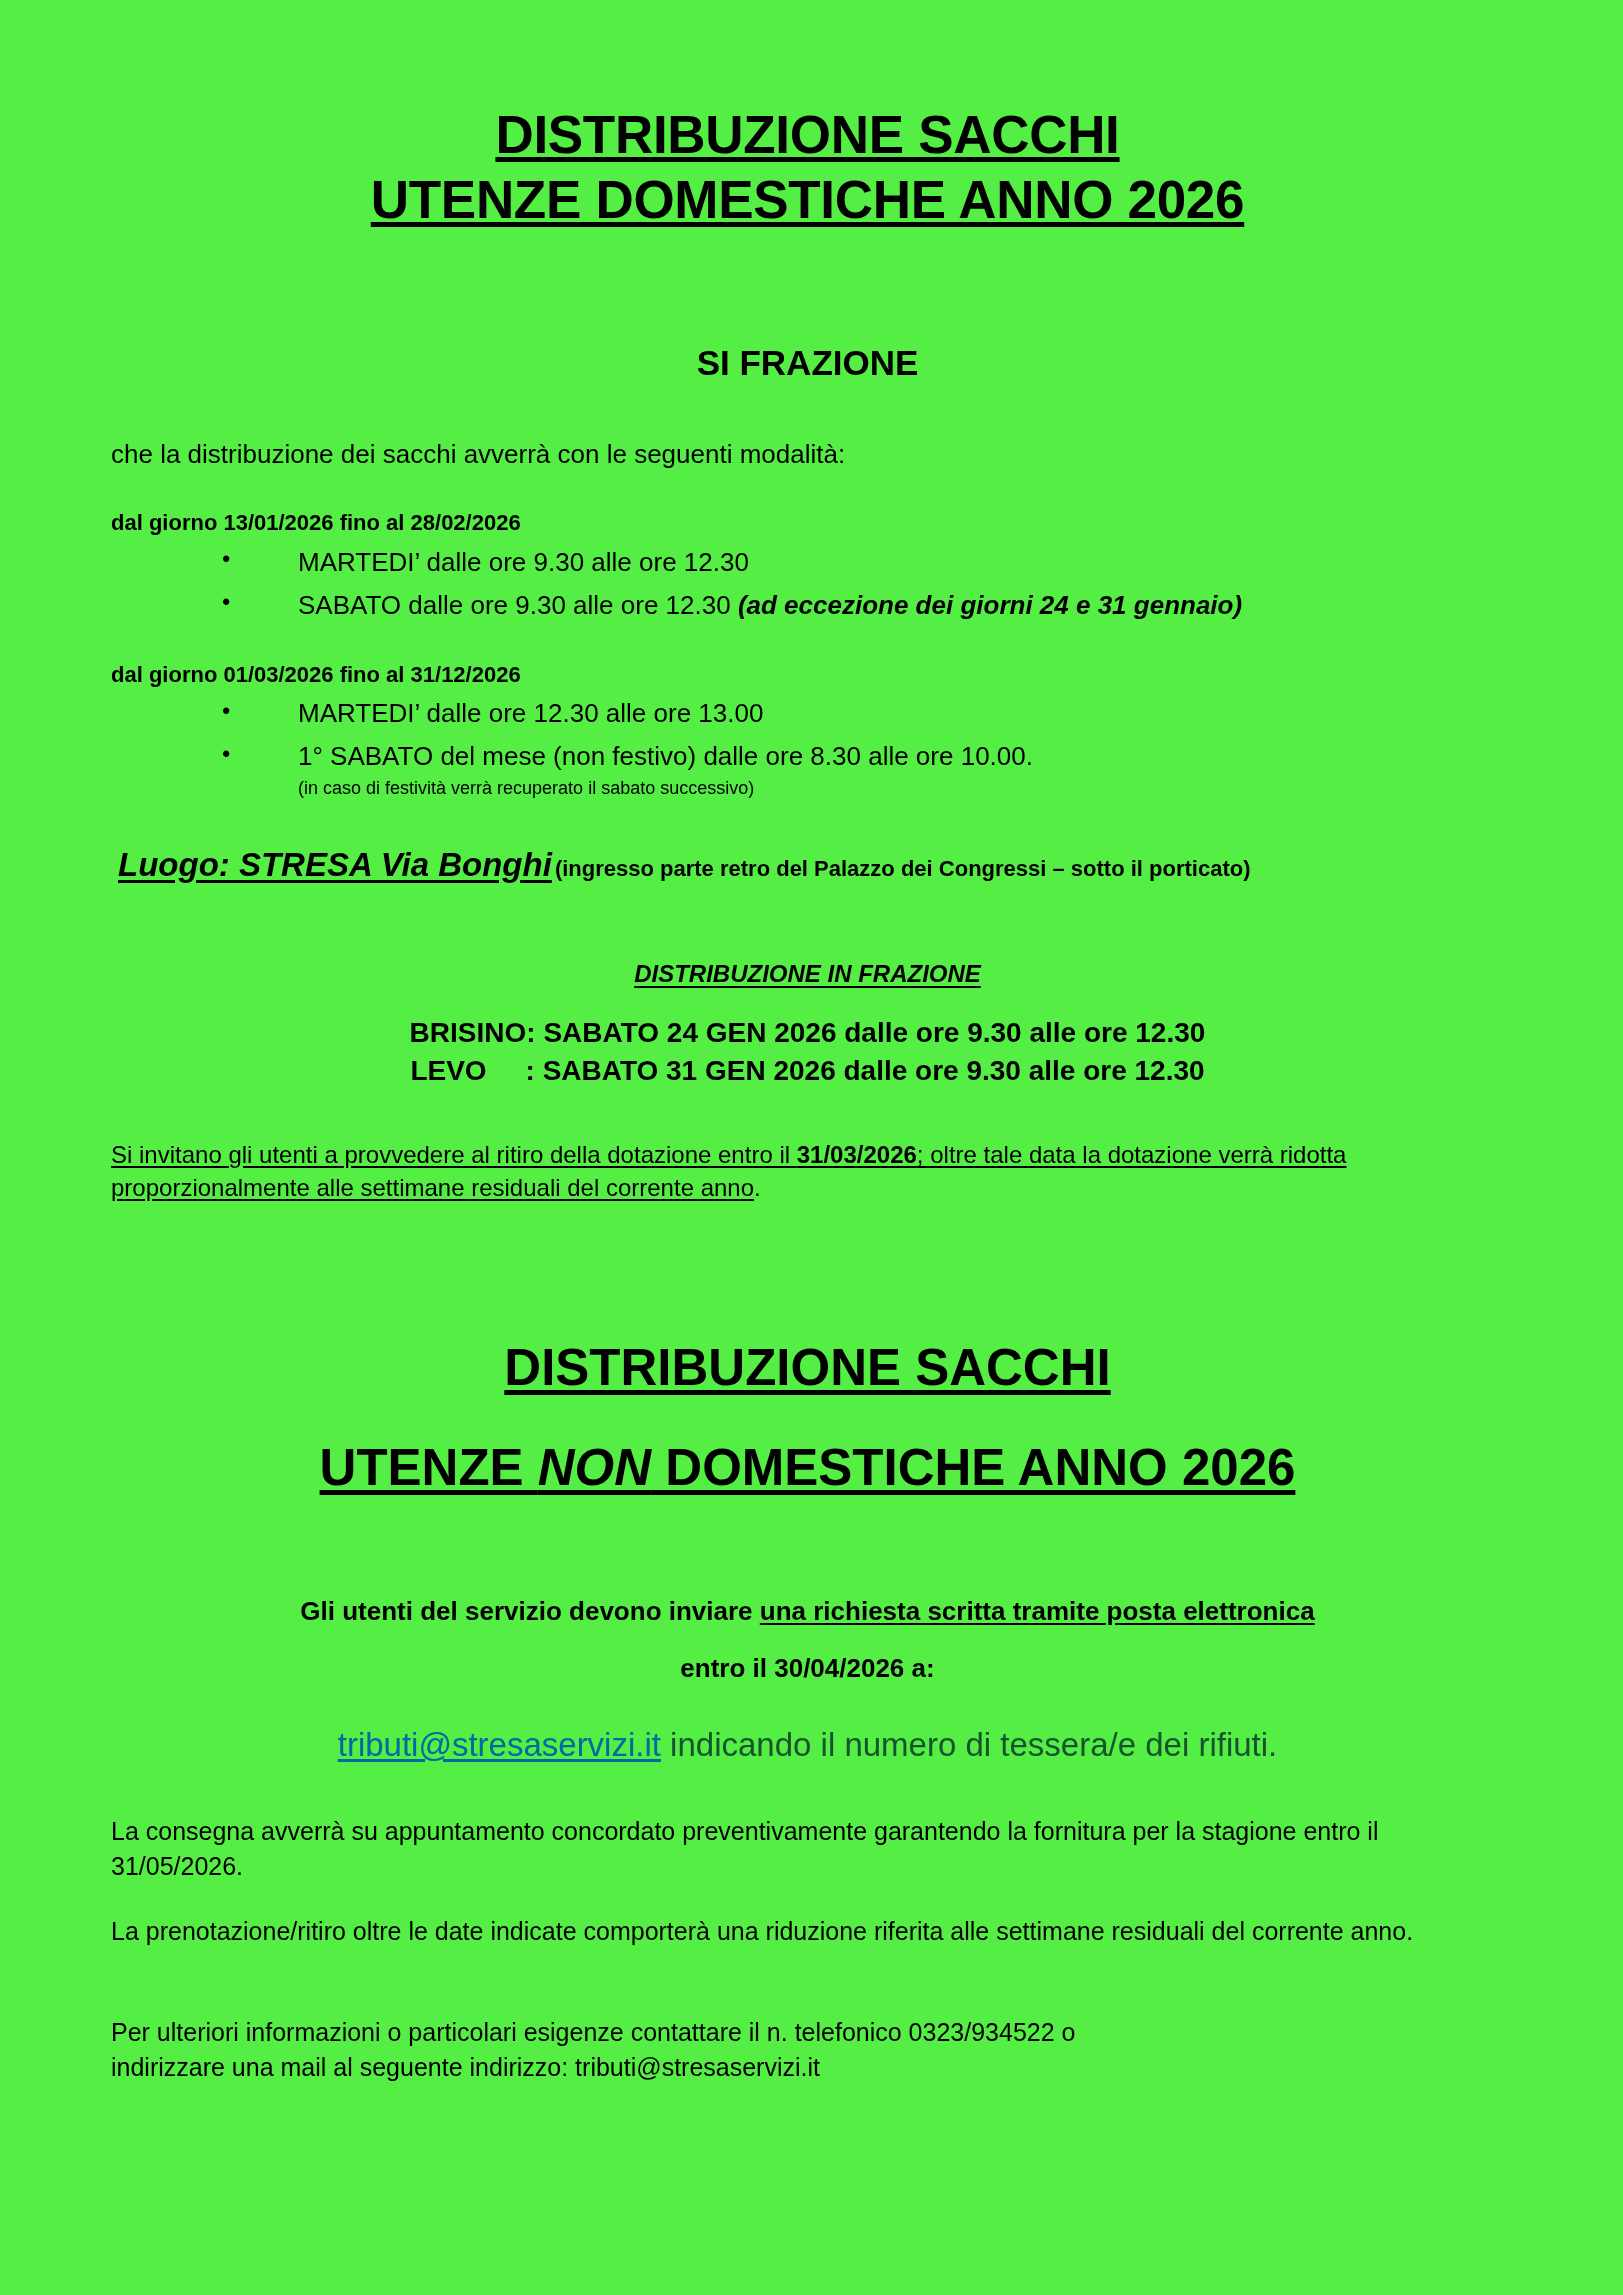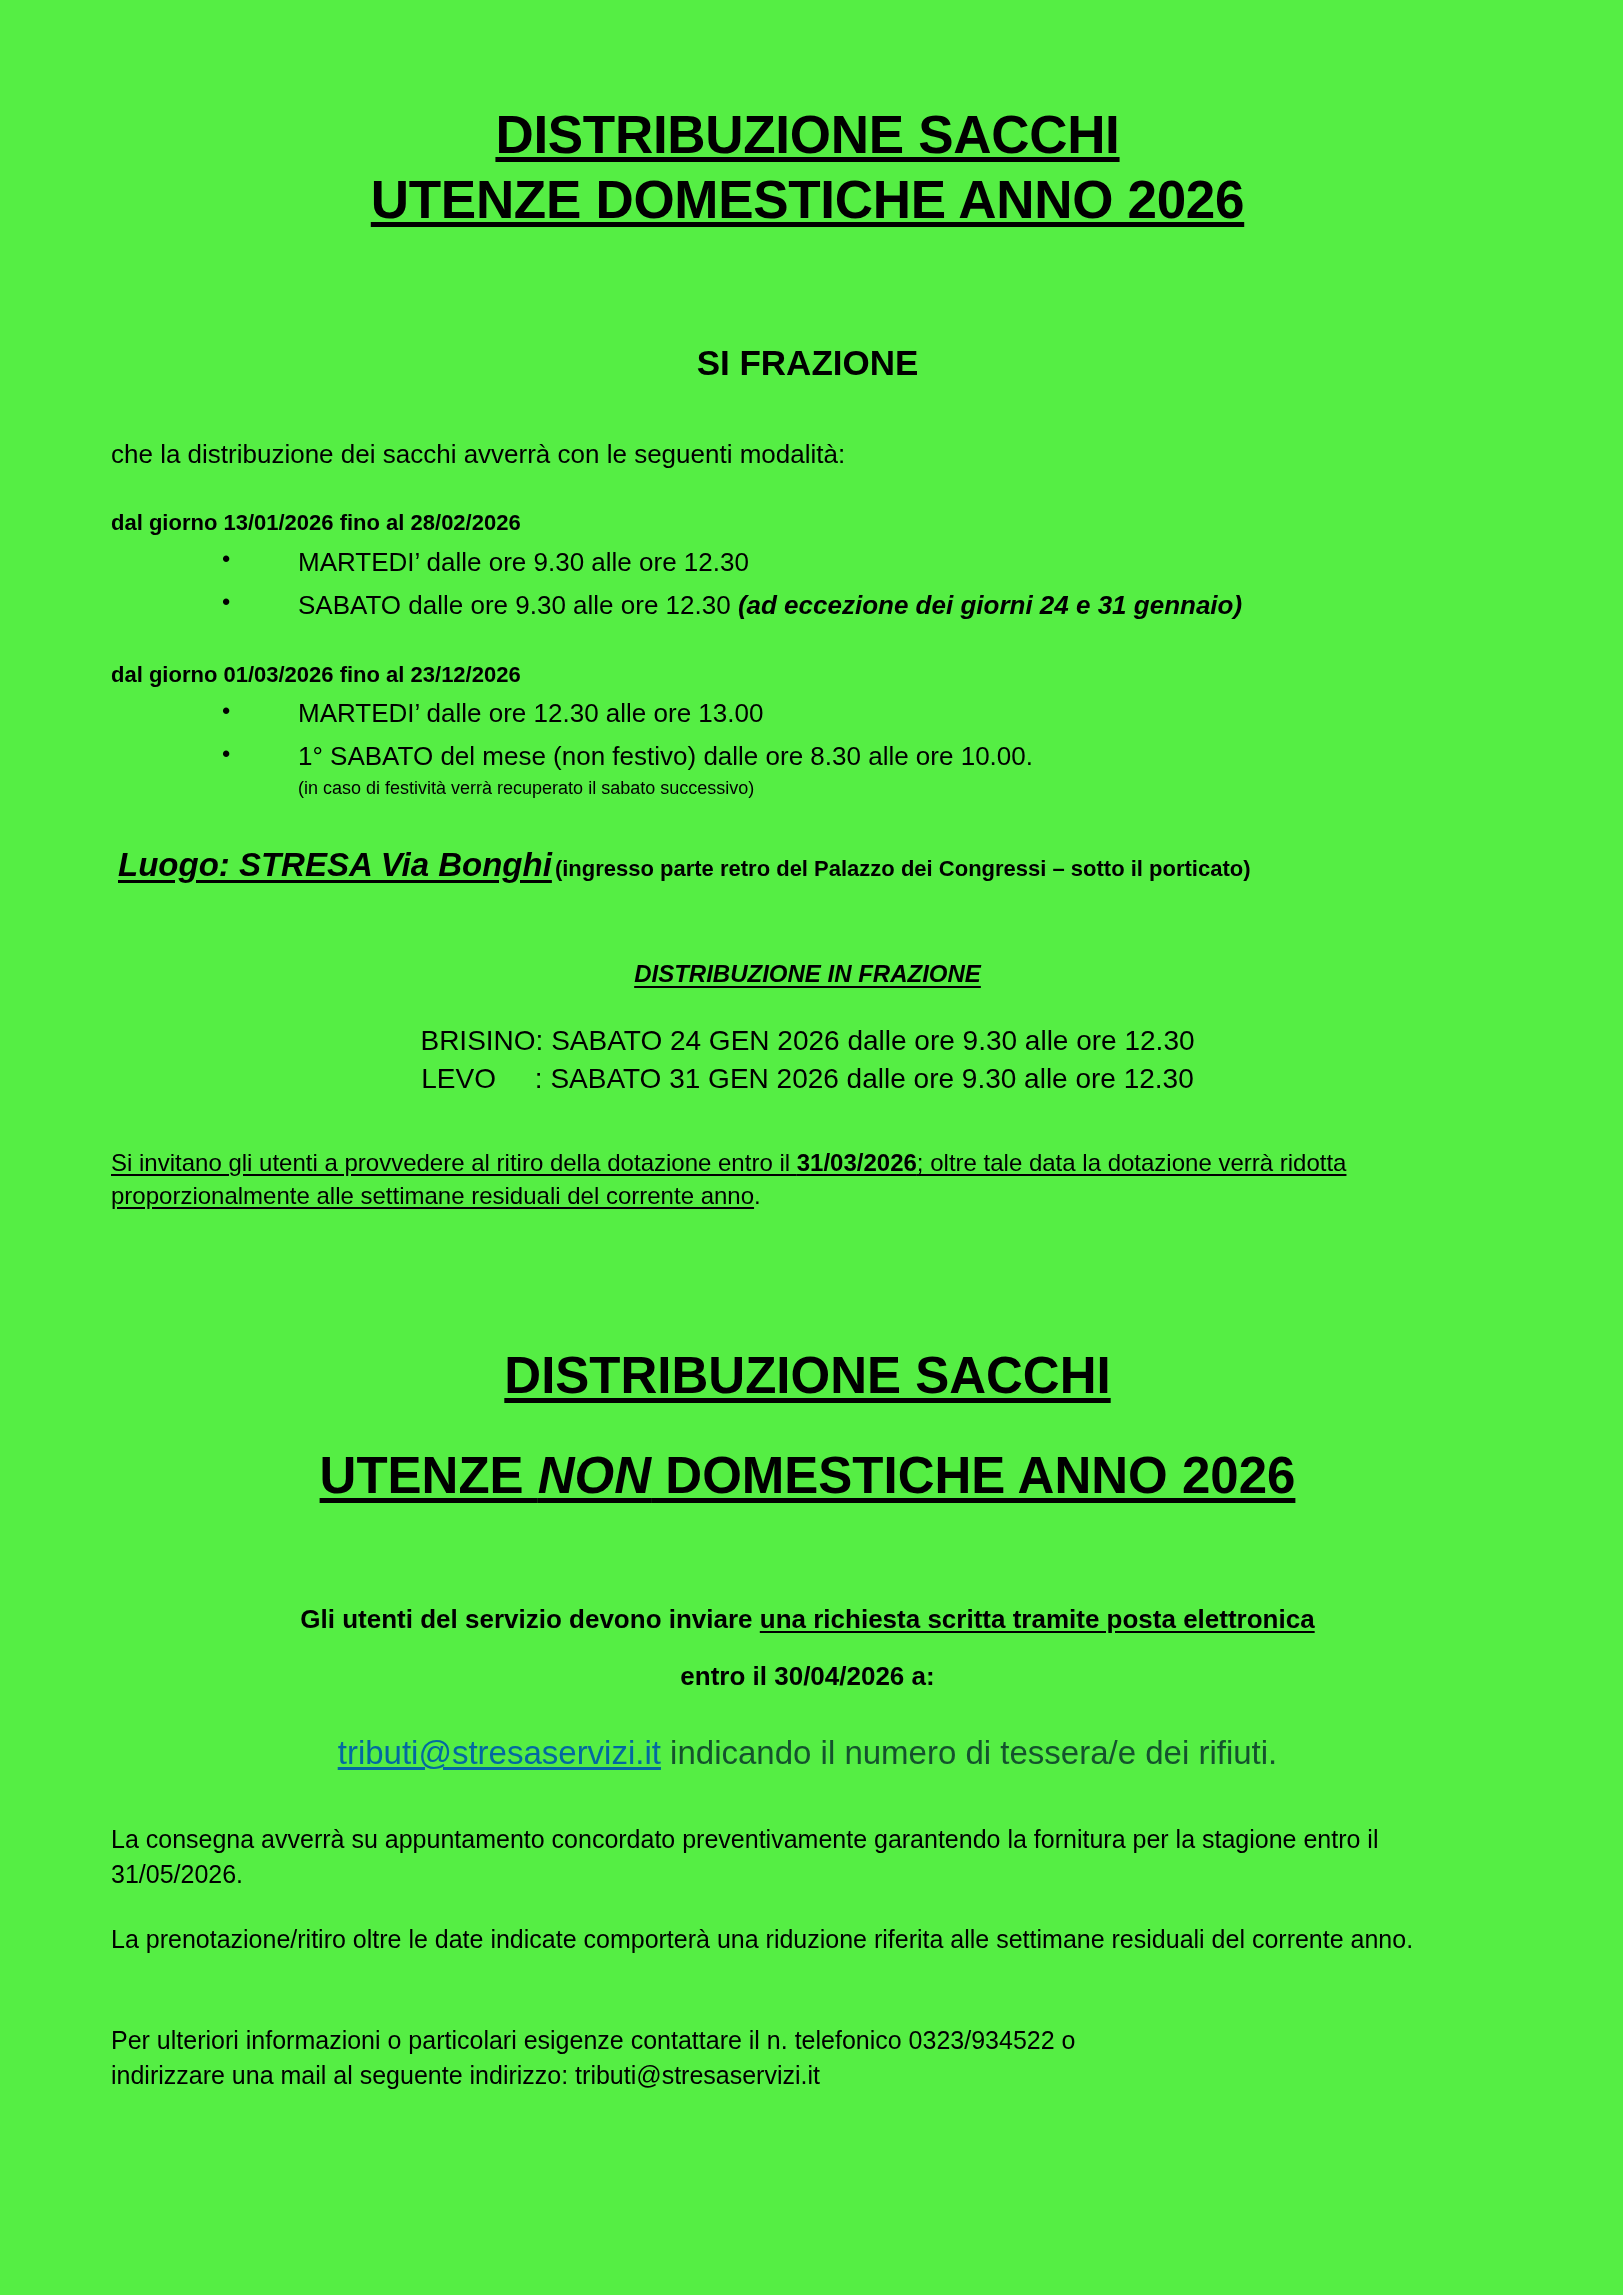--- a/index.html
+++ b/index.html
@@ -101,22 +101,22 @@
     font-style: italic;
     margin-top: 76px;
   }
   .frazione-title span {
     text-decoration: underline;
     text-underline-offset: 3.5px;
   }
   .frazione-lines {
     text-align: center;
     font-size: 28px;
-    font-weight: normal;
-    margin-top: 34px;
+    font-weight: bold;
+    margin-top: 26px;
     line-height: 1.35;
   }
   .frazione-lines .row {
     display: block;
     white-space: pre;
   }
   .invito {
     font-size: 24px;
     margin-top: 50px;
     line-height: 1.34;
@@ -191,21 +191,21 @@
   <div class="si-comunica">SI FRAZIONE</div>
 
   <div class="intro">che la distribuzione dei sacchi avverrà con le seguenti modalità:</div>
 
   <div class="period">dal giorno 13/01/2026 fino al 28/02/2026</div>
   <ul class="bullets">
     <li><span>MARTEDI’ dalle ore 9.30 alle ore 12.30</span></li>
     <li><span>SABATO dalle ore 9.30 alle ore 12.30 </span><b style="font-style:italic">(ad eccezione dei giorni 24 e 31 gennaio)</b></li>
   </ul>
 
-  <div class="period">dal giorno 01/03/2026 fino al 23/12/2026</div>
+  <div class="period">dal giorno 01/03/2026 fino al 31/12/2026</div>
   <ul class="bullets">
     <li><span>MARTEDI’ dalle ore 12.30 alle ore 13.00</span></li>
     <li><span>1° SABATO del mese (non festivo) dalle ore 8.30 alle ore 10.00.</span></li>
   </ul>
   <div class="note-small">(in caso di festività verrà recuperato il sabato successivo)</div>
 
   <div class="luogo">
     <span class="luogo-main">Luogo: STRESA Via Bonghi</span>
     <span class="luogo-note">(ingresso parte retro del Palazzo dei Congressi – sotto il porticato)</span>
   </div>

